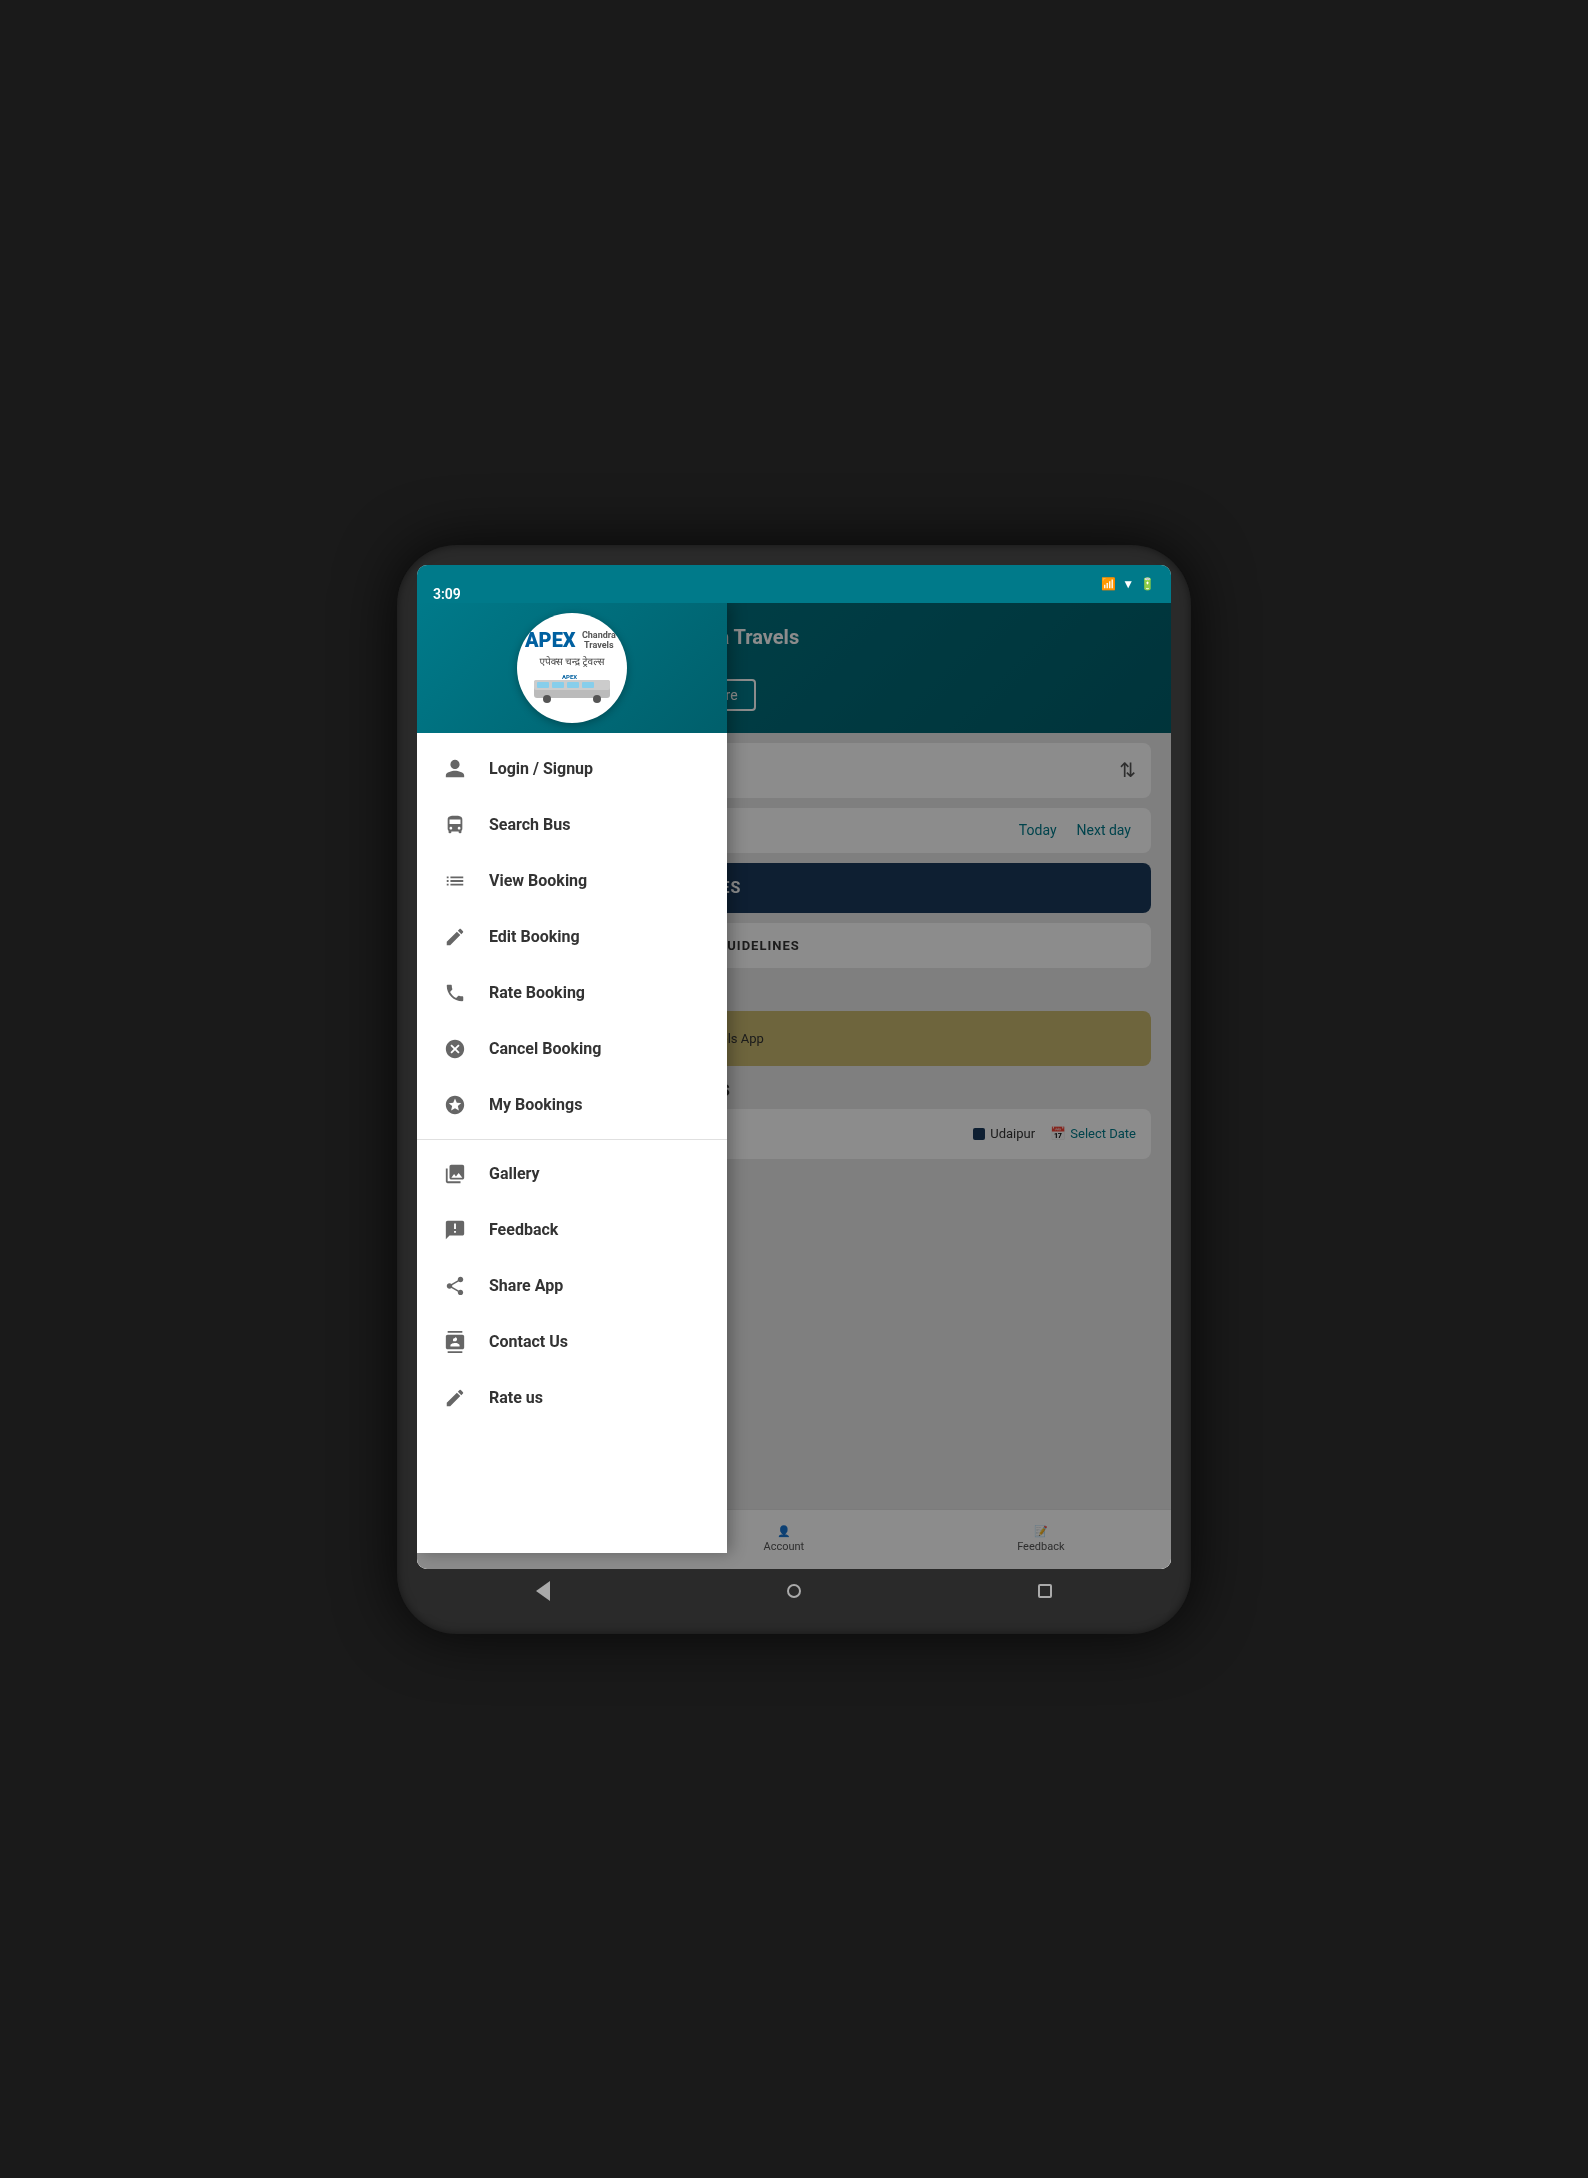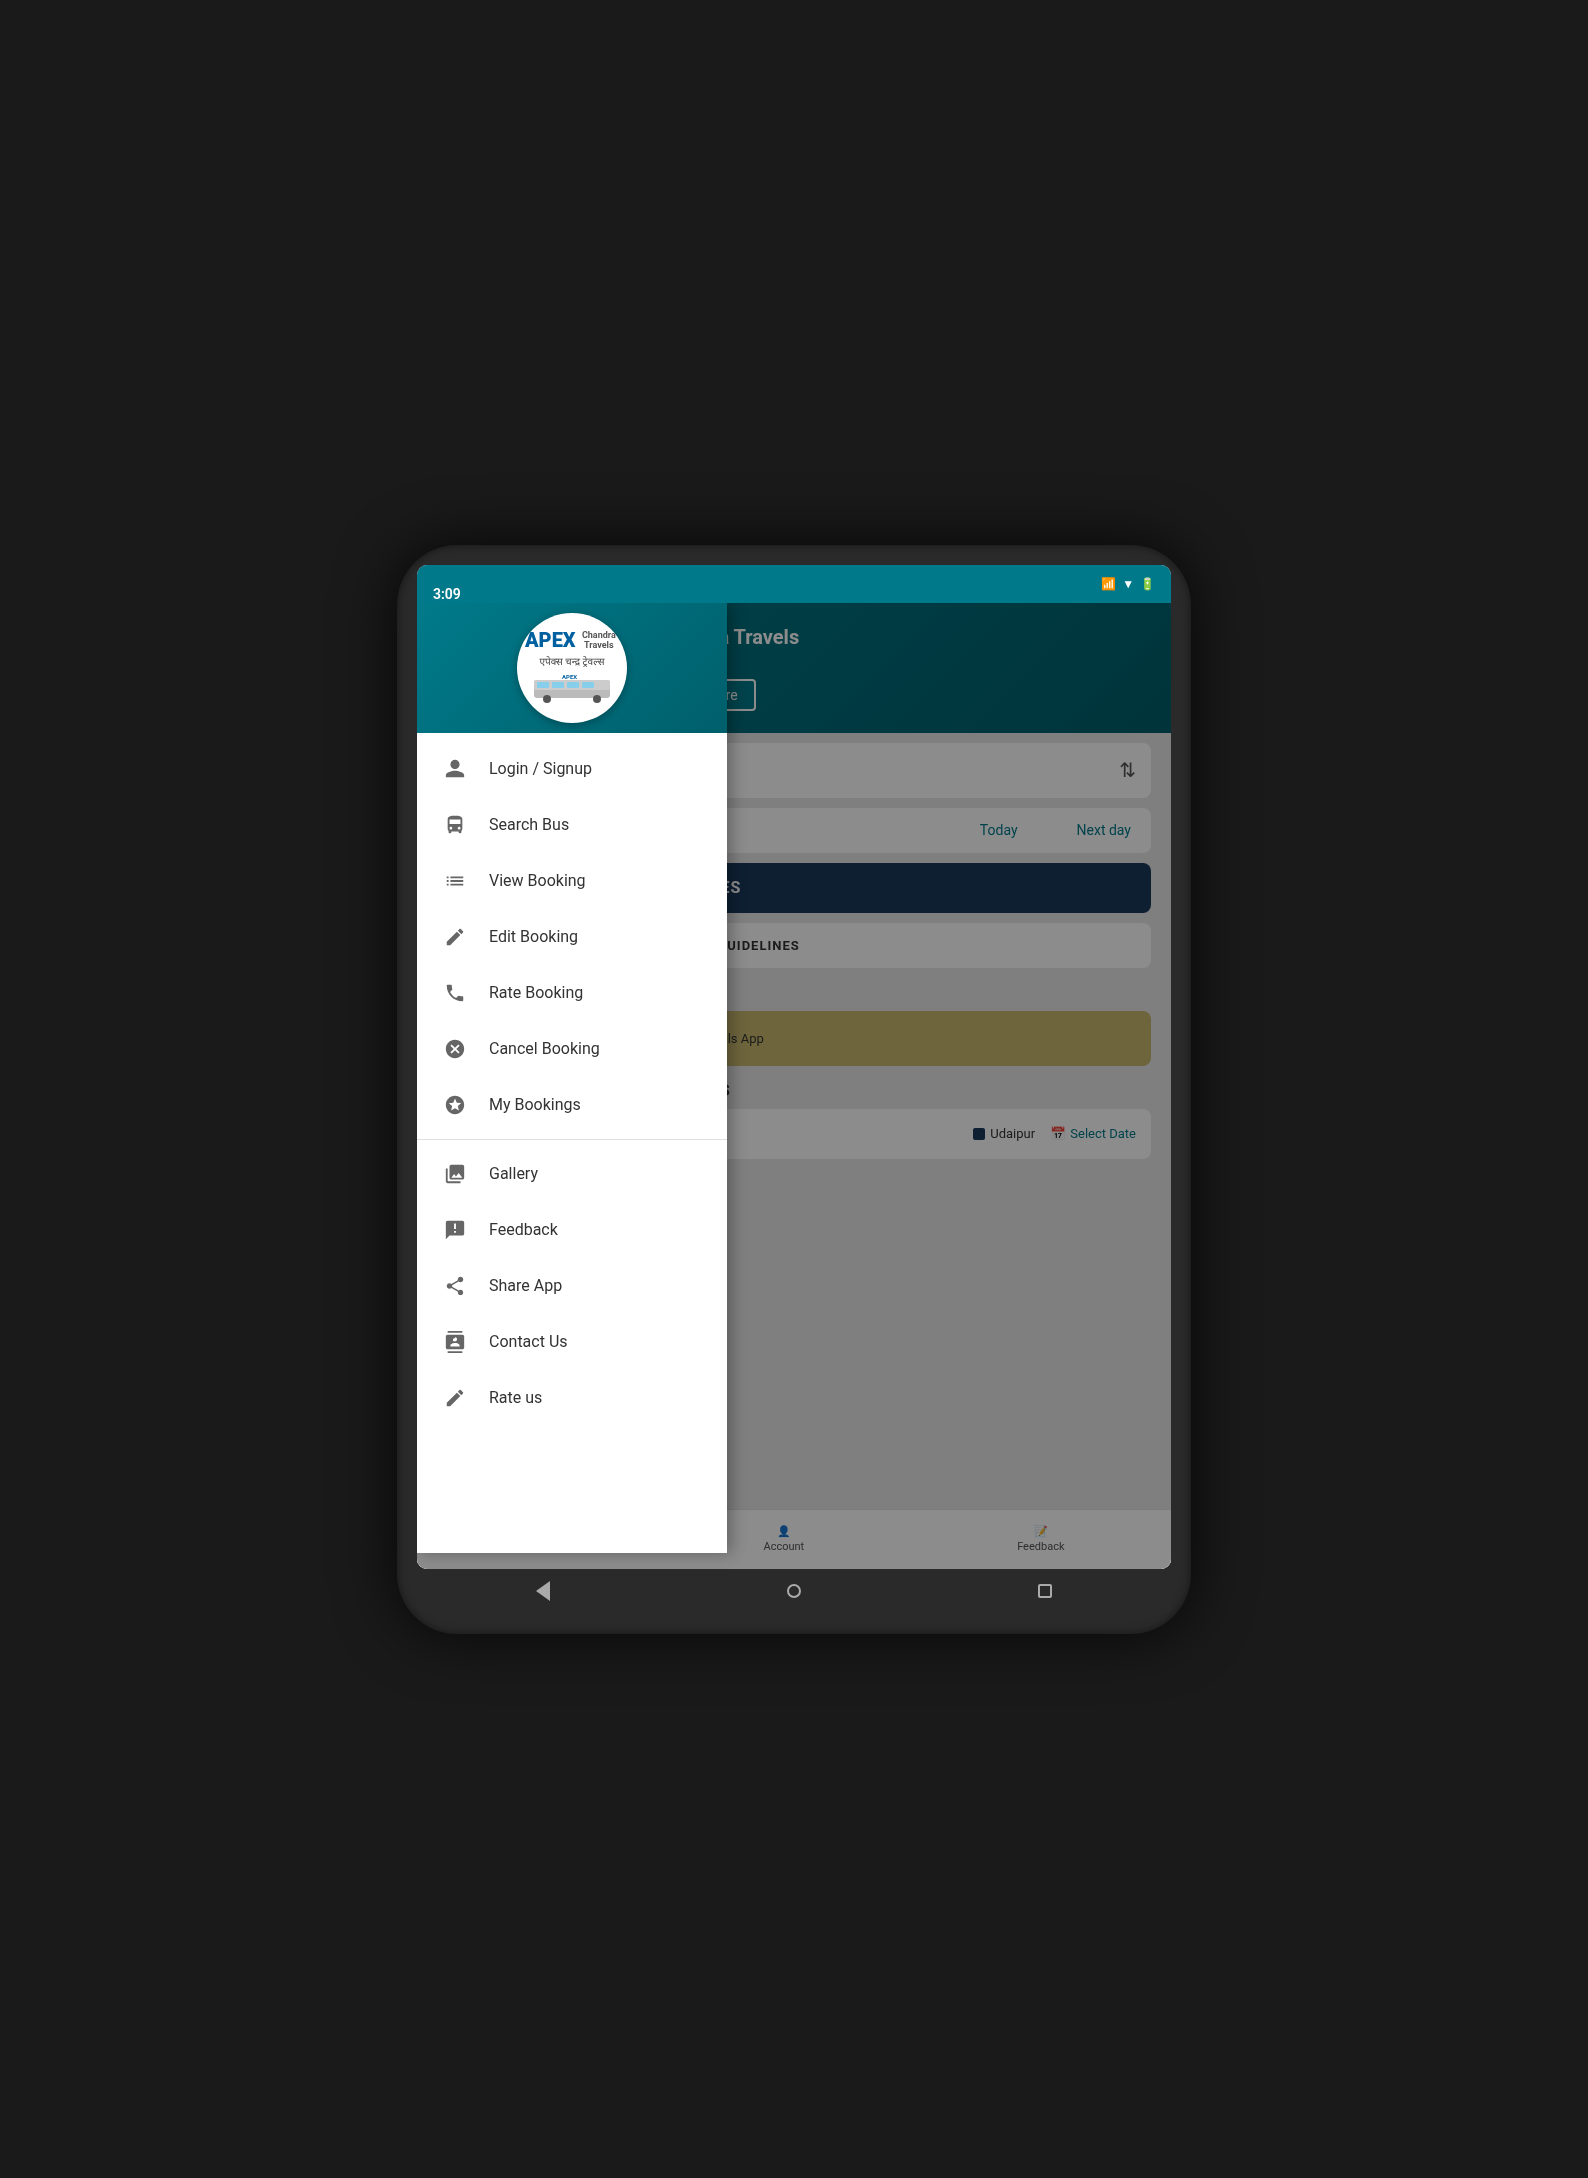--- a/index.html
+++ b/index.html
@@ -145,21 +145,20 @@
     }
 
     .bg-date-today {
       color: #007a8a;
       font-size: 14px;
     }
 
     .bg-date-nextday {
       color: #007a8a;
       font-size: 14px;
-      margin-left: 39px;
     }
 
     .bg-buses-banner {
       background: #1a3a5c;
       border-radius: 8px;
       height: 50px;
       margin-bottom: 10px;
       display: flex;
       align-items: center;
       padding: 0 20px;
@@ -371,21 +370,21 @@
       align-items: center;
       justify-content: center;
       color: #666;
       font-size: 18px;
       flex-shrink: 0;
     }
 
     .menu-label {
       font-size: 16px;
       color: #333;
-      font-weight: 400;
+      font-weight: 700;
     }
 
     .menu-divider {
       height: 1px;
       background: #e0e0e0;
       margin: 6px 0;
     }
 
     
     .device-nav {

